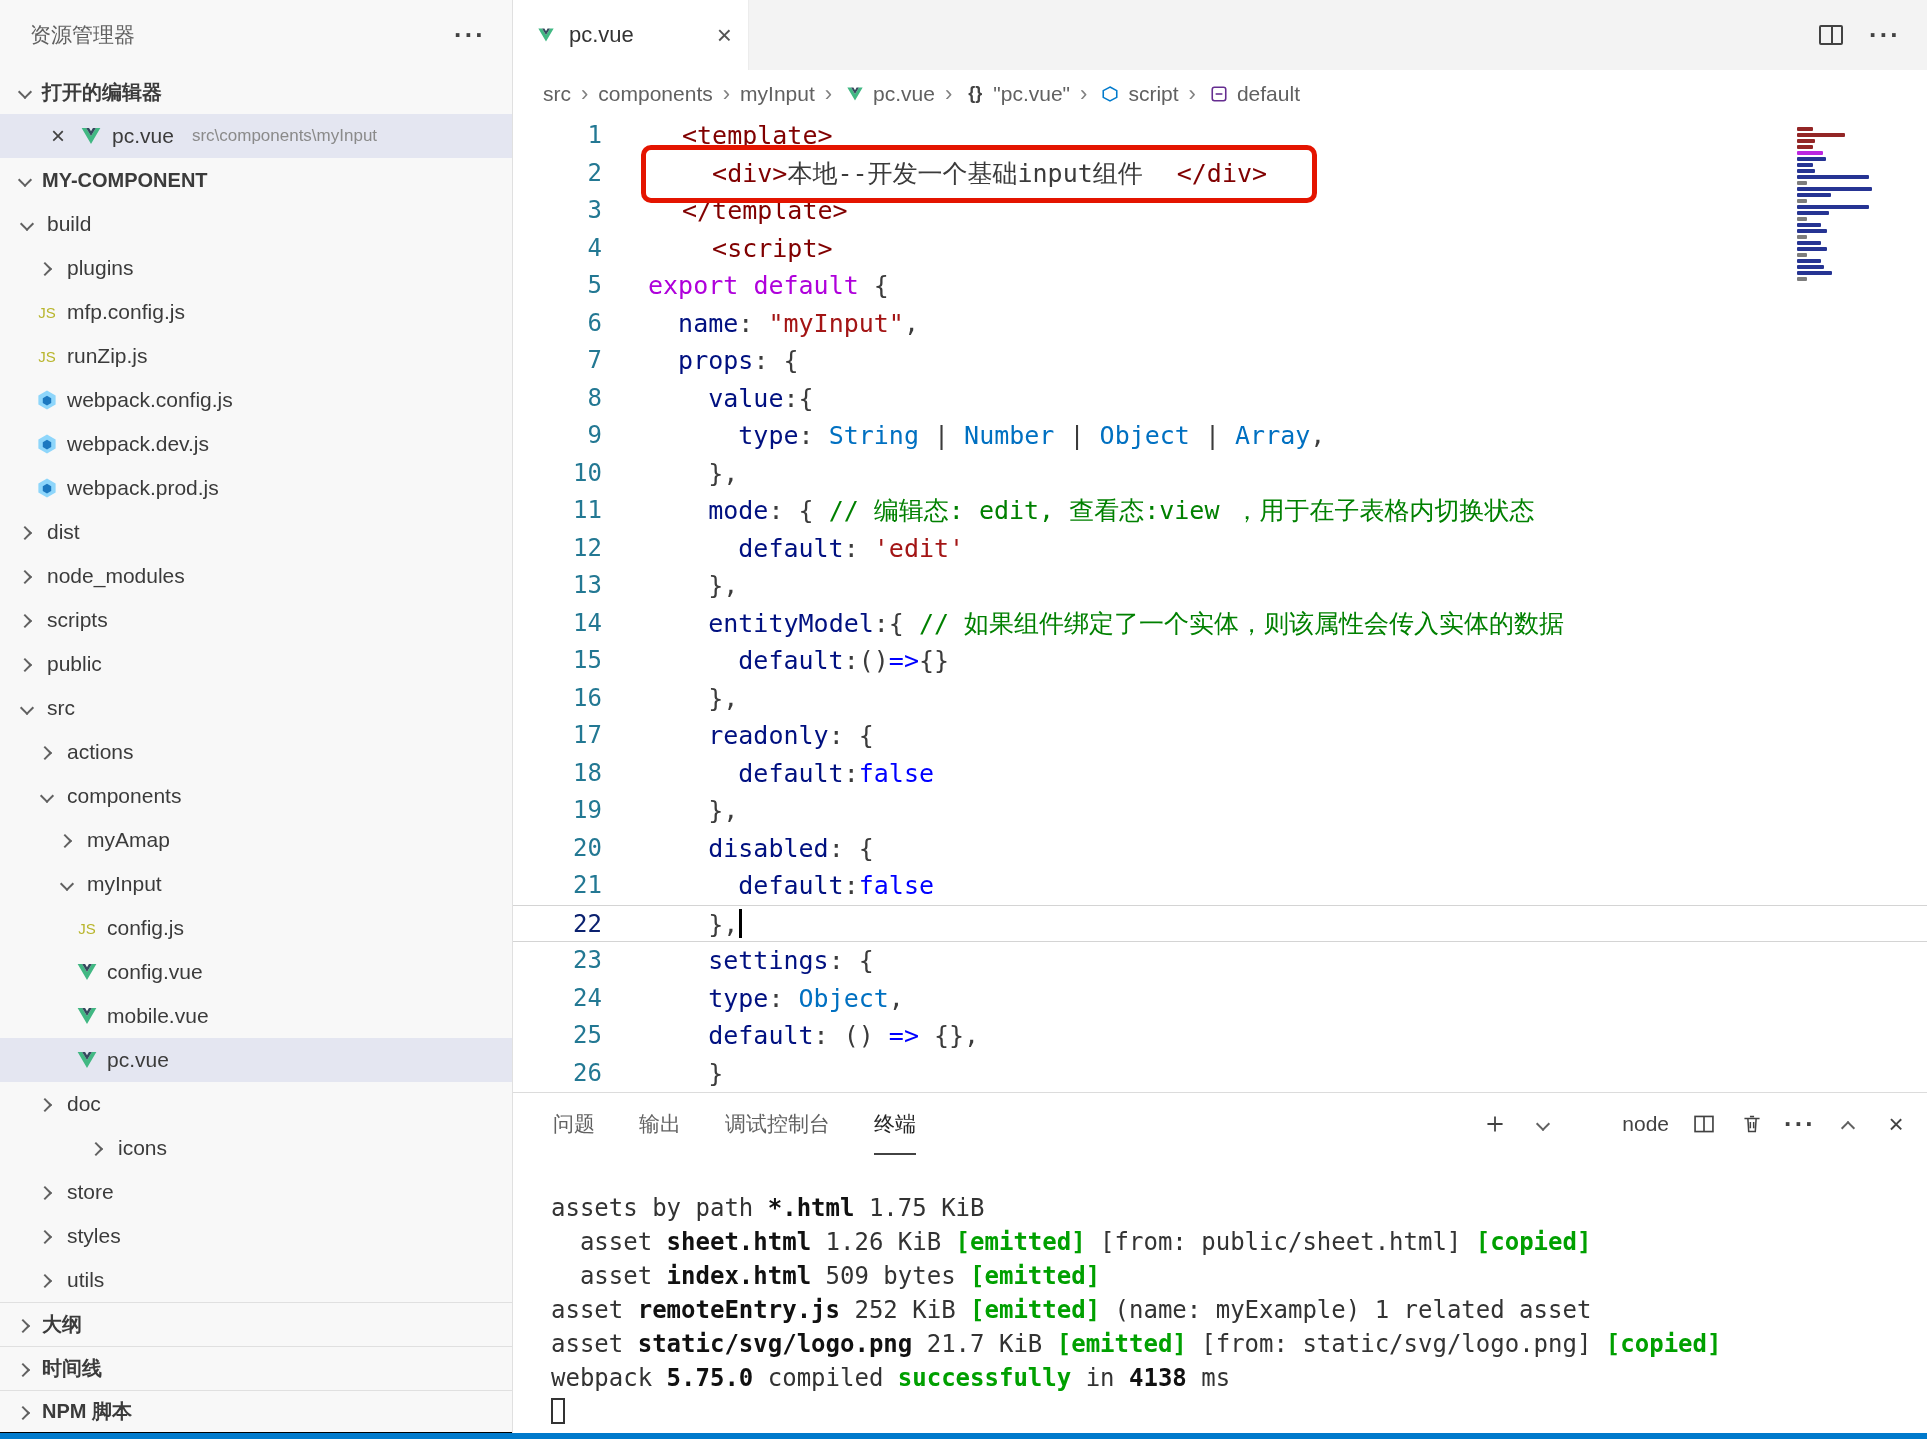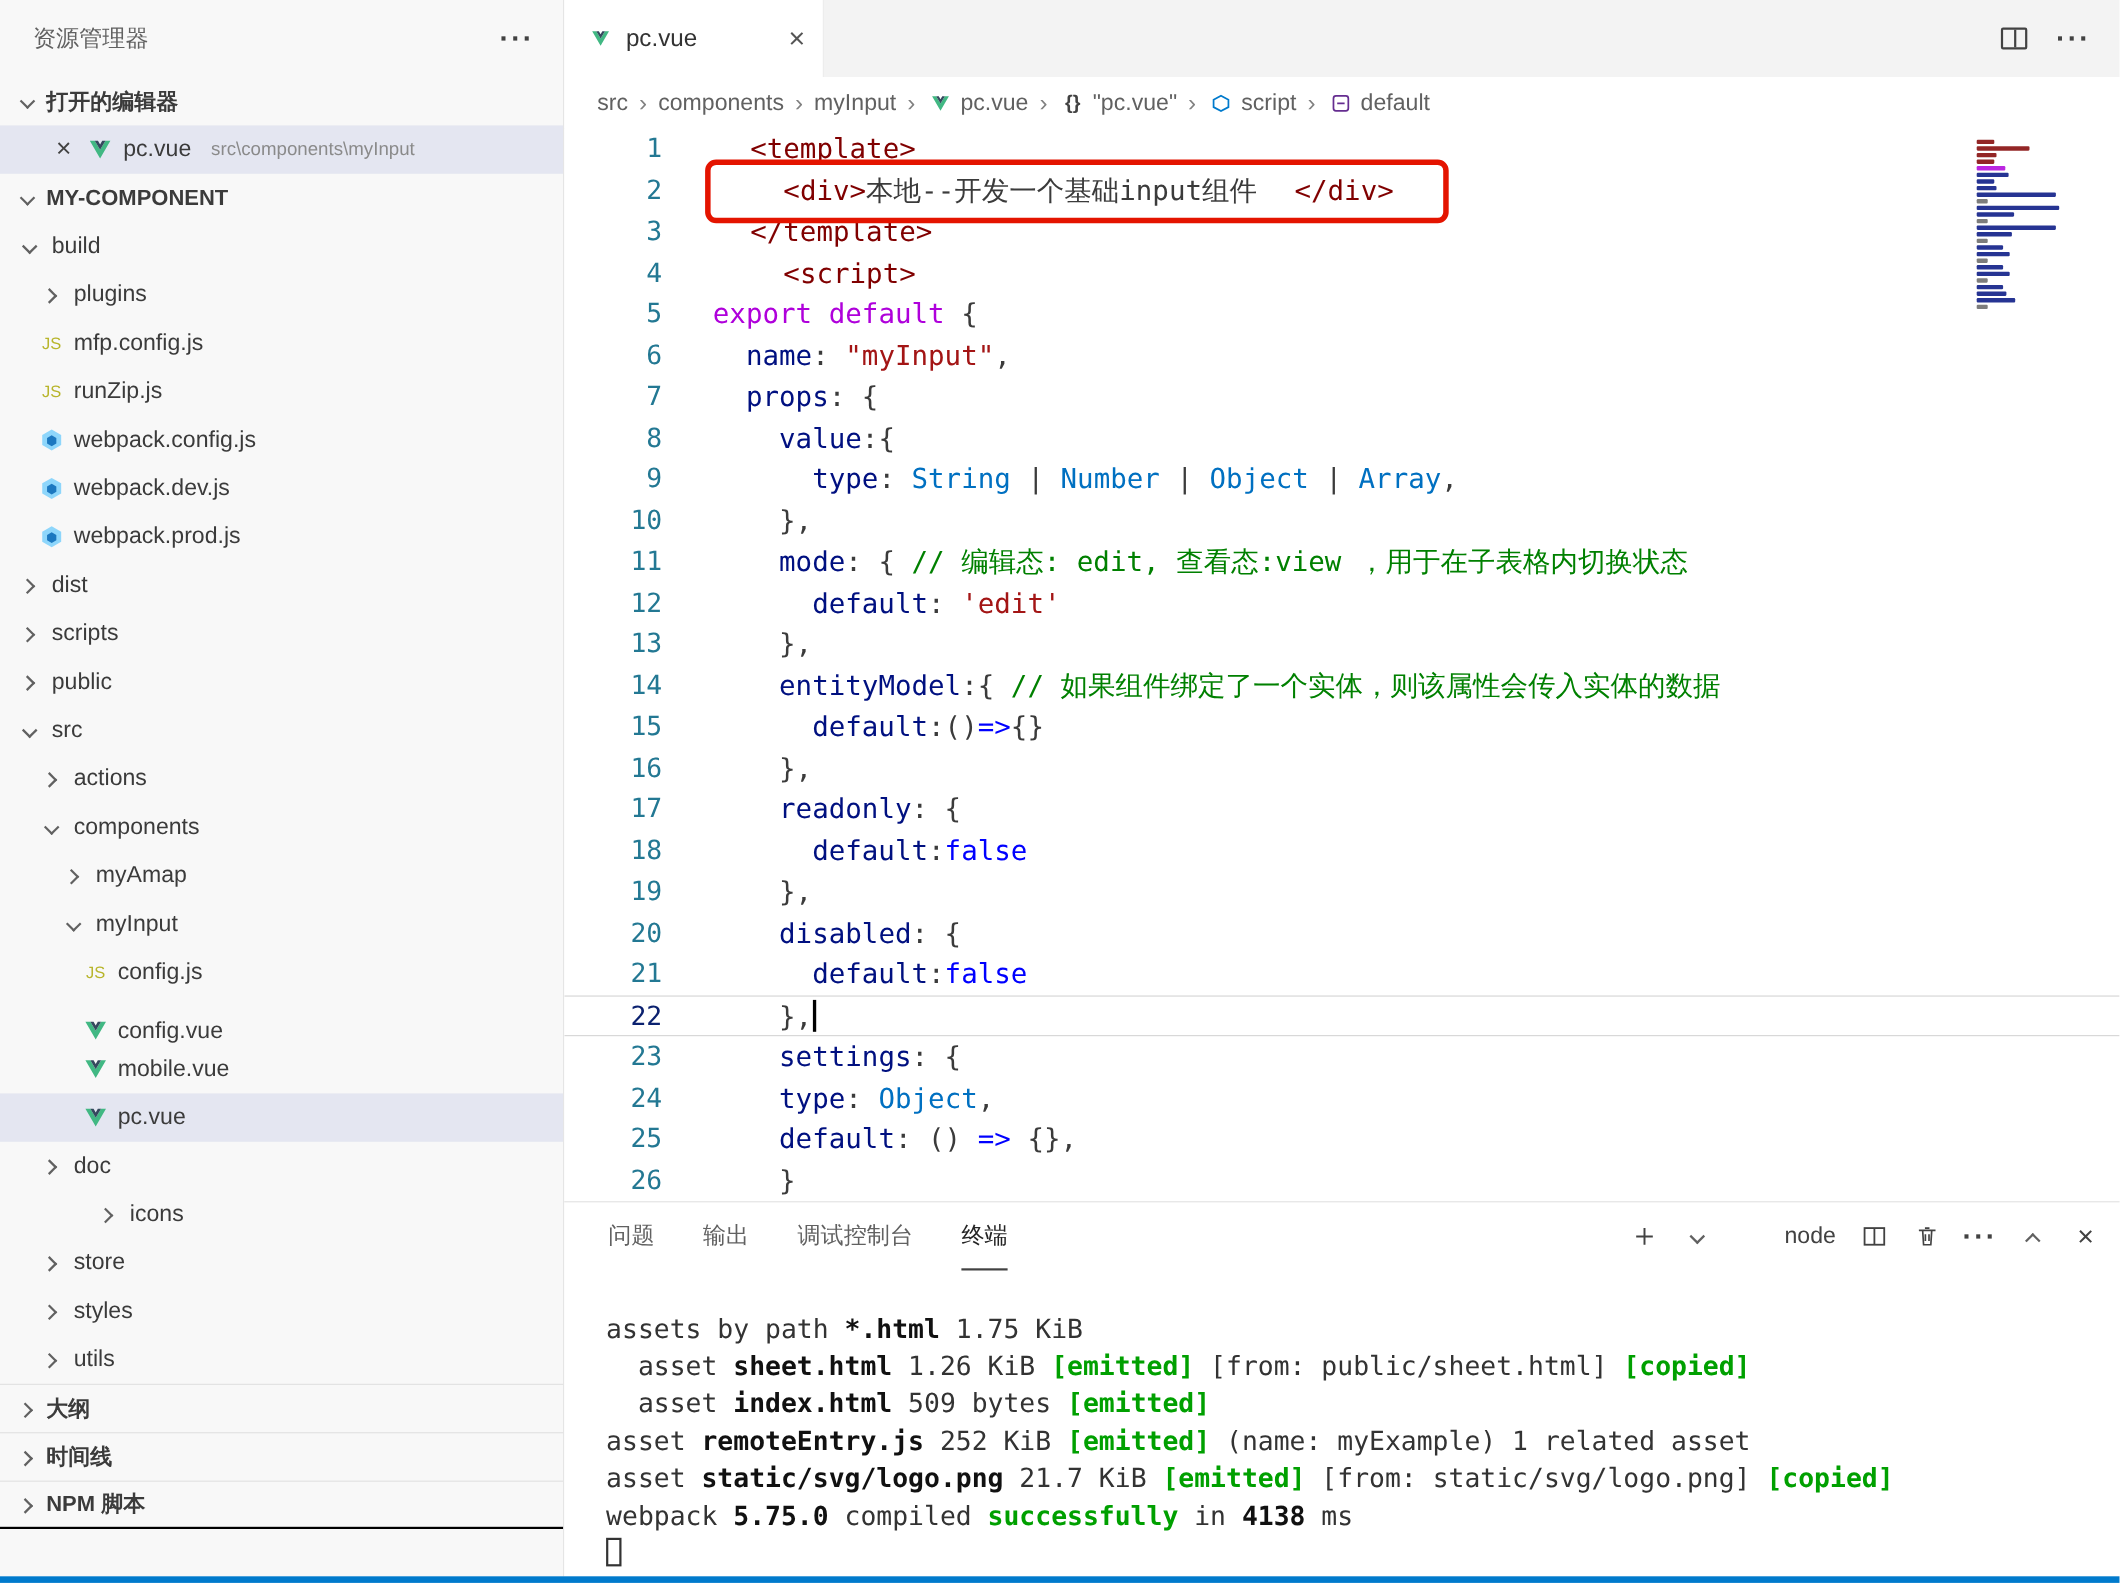--- a/index.html
+++ b/index.html
@@ -180,20 +180,24 @@
               </svg>
             </span>
             <span class="tlabel">webpack.prod.js</span>
           </div>
           <div class="trow" style="padding-left: 14px;">
             <span class="chev right"></span>
             <span class="tlabel">dist</span>
           </div>
           <div class="trow" style="padding-left: 14px;">
             <span class="chev right"></span>
+            <span class="tlabel">node_modules</span>
+          </div>
+          <div class="trow" style="padding-left: 14px;">
+            <span class="chev right"></span>
             <span class="tlabel">scripts</span>
           </div>
           <div class="trow" style="padding-left: 14px;">
             <span class="chev right"></span>
             <span class="tlabel">public</span>
           </div>
           <div class="trow" style="padding-left: 14px;">
             <span class="chev down"></span>
             <span class="tlabel">src</span>
           </div>
@@ -210,21 +214,21 @@
             <span class="tlabel">myAmap</span>
           </div>
           <div class="trow" style="padding-left: 54px;">
             <span class="chev down"></span>
             <span class="tlabel">myInput</span>
           </div>
           <div class="trow" style="padding-left: 74px;">
             <span class="ico js">JS</span>
             <span class="tlabel">config.js</span>
           </div>
-          <div class="trow" style="padding-left: 74px; align-items: flex-end;">
+          <div class="trow" style="padding-left: 74px;">
             <span class="ico vue">
               <svg viewBox="0 0 24 24">
                 <path fill="#41b883" d="M1.8 3.2h4.9L12 12.1l5.3-8.9h4.9L12 20.8z"></path>
                 <path fill="#35495e" d="M6.7 3.2h3.2L12 6.9l2.1-3.7h3.2L12 12.1z"></path>
               </svg>
             </span>
             <span class="tlabel">config.vue</span>
           </div>
           <div class="trow" style="padding-left: 74px;">
             <span class="ico vue">

